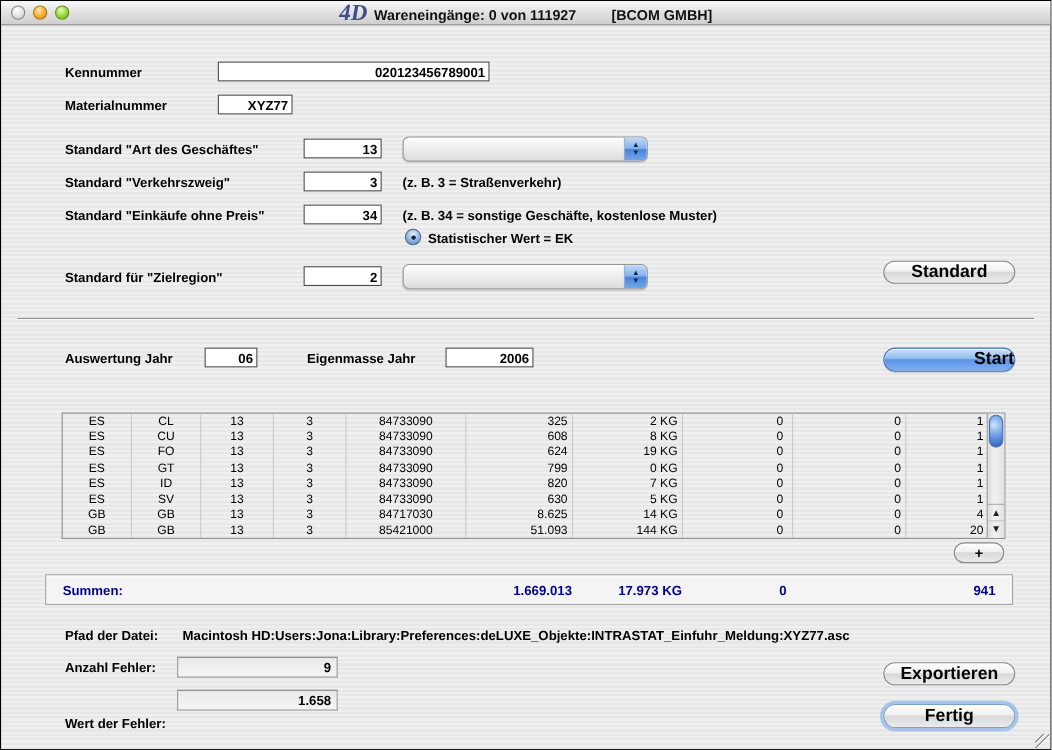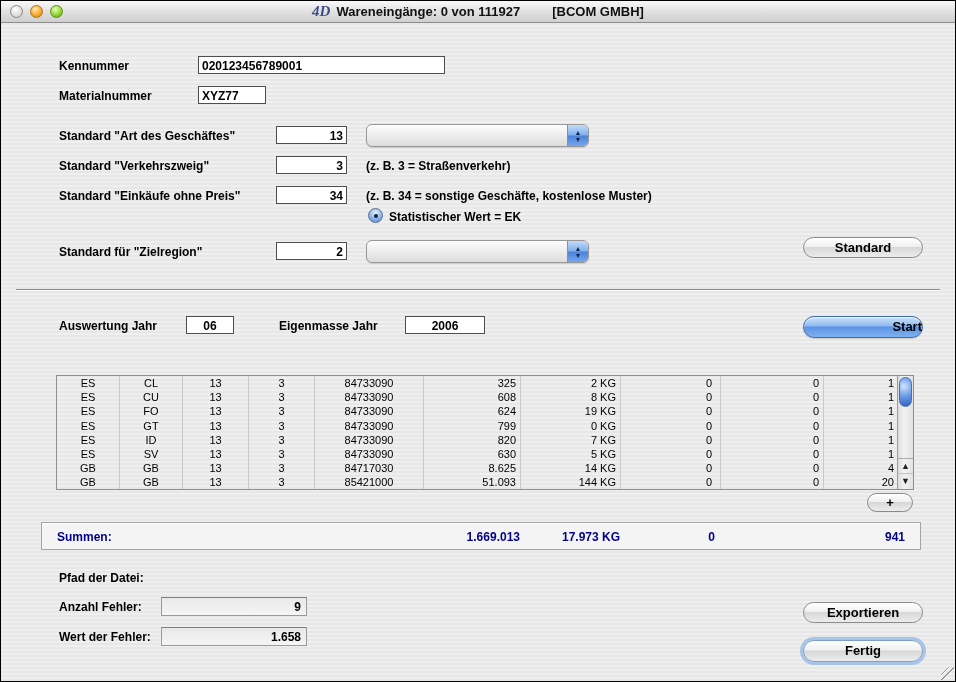--- a/index.html
+++ b/index.html
@@ -19,49 +19,49 @@
     background: linear-gradient(to bottom,#f9f9f9 0%,#e3e3e3 45%,#cfcfcf 100%);
     border-bottom:1px solid #8c8c8c;
     display:flex; align-items:center; justify-content:center;
   }
   .lights { position:absolute; left:9px; top:4px; display:flex; gap:7px; }
   .light { width:13px; height:13px; border-radius:50%; border:1px solid #888; }
   .light.close { background: radial-gradient(circle at 40% 30%, #ffffff, #d8d8d4 70%, #b9b9b4); }
   .light.min   { background: radial-gradient(circle at 40% 30%, #ffe9b0, #f6a428 60%, #c97e12); border-color:#b07historia712; border-color:#a8770e; }
   .light.zoom  { background: radial-gradient(circle at 40% 30%, #e4ffb0, #8ed130 60%, #5d9a12); border-color:#5f8f17; }
   .title-wrap { display:flex; align-items:baseline; gap:6px; font-size:13px; font-weight:bold; color:#111; }
-  .logo4d { font-family:"Liberation Serif", serif; font-style:italic; font-weight:bold; font-size:15px; color:#3d4f86; }
+  .logo4d { font-family:"Liberation Serif", serif; font-style:italic; font-weight:bold; font-size:21px; color:#3d4f86; }
   .title-company { margin-left:26px; }
 
   
   .lbl { position:absolute; font-size:12px; font-weight:bold; color:#000; white-space:nowrap; }
   .hint { position:absolute; font-size:12px; font-weight:bold; color:#000; white-space:nowrap; }
 
   .field {
     position:absolute; height:18px; background:#fff; border:1px solid #4d4d4d;
     font-family:"Liberation Sans", sans-serif;
     font-size:12px; font-weight:bold; color:#000; padding:1px 3px 0 3px;
   }
-  input.field { outline:none; }
+  input.field { outline:none;text-align:right; }
   .num { text-align:right; }
   .ctr { text-align:center; }
 
   .outfield {
     position:absolute; height:19px; width:146px;
     border:1px solid #9a9a9a; border-top-color:#7d7d7d;
     background:linear-gradient(to bottom,#e9e9e9,#f5f5f5);
     font-size:12px; font-weight:bold; text-align:right; padding:2px 5px 0 3px;
   }
 
   
   .btn {
     position:absolute; width:120px; height:21px; border-radius:11px;
     border:1px solid #8a8a8a; cursor:default;
     background:linear-gradient(to bottom,#ffffff 0%,#f0f0f0 45%,#d8d8d8 50%,#ececec 100%);
-    font-size:13px; font-weight:bold; color:#000; text-align:center; line-height:19px;
+    font-size:16px; font-weight:bold; color:#000; text-align:center; line-height:19px;
     box-shadow: inset 0 1px 0 rgba(255,255,255,.9);
   }
   .btn.blue {
     background:linear-gradient(to bottom,#cde2f9 0%,#8fbaf0 45%,#5b93e6 50%,#7fb0ef 100%);
     border-color:#3f6cb0;
     box-shadow: inset 0 1px 1px rgba(255,255,255,.8), 0 1px 1px rgba(0,0,0,.15);
     text-align: right;
   }
   .btn.focusring {
     box-shadow: 0 0 0 3px rgba(130,175,230,.65), inset 0 1px 0 rgba(255,255,255,.9);
@@ -341,24 +341,25 @@
 
   <div class="sumbox">
     <span class="sum-label">Summen:</span>
     <span class="sum-rw">1.669.013</span>
     <span class="sum-em">17.973 KG</span>
     <span class="sum-sw">0</span>
     <span class="sum-er">941</span>
   </div>
 
   <div class="lbl" style="left:58px; top:570px;">Pfad der Datei:</div>
+  <div class="lbl" style="left:165px; top:570px;">Macintosh HD:Users:Jona:Library:Preferences:deLUXE_Objekte:INTRASTAT_Einfuhr_Meldung:XYZ77.asc</div>
 
   <div class="lbl" style="left:58px; top:599px;">Anzahl Fehler:</div>
   <div class="outfield" style="left:160px; top:596px;">9</div>
 
-  <div class="lbl" style="left:58px; top:629px;">Wert der Fehler:</div>
+  <div class="lbl" style="left:58px; top:650px;">Wert der Fehler:</div>
   <div class="outfield" style="left:160px; top:626px;">1.658</div>
 
   <div class="btn" style="left:802px; top:601px;">Exportieren</div>
   <div class="btn focusring" style="left:802px; top:639px;">Fertig</div>
 
   <div class="grip"></div>
 </div>
 
 </body></html>

